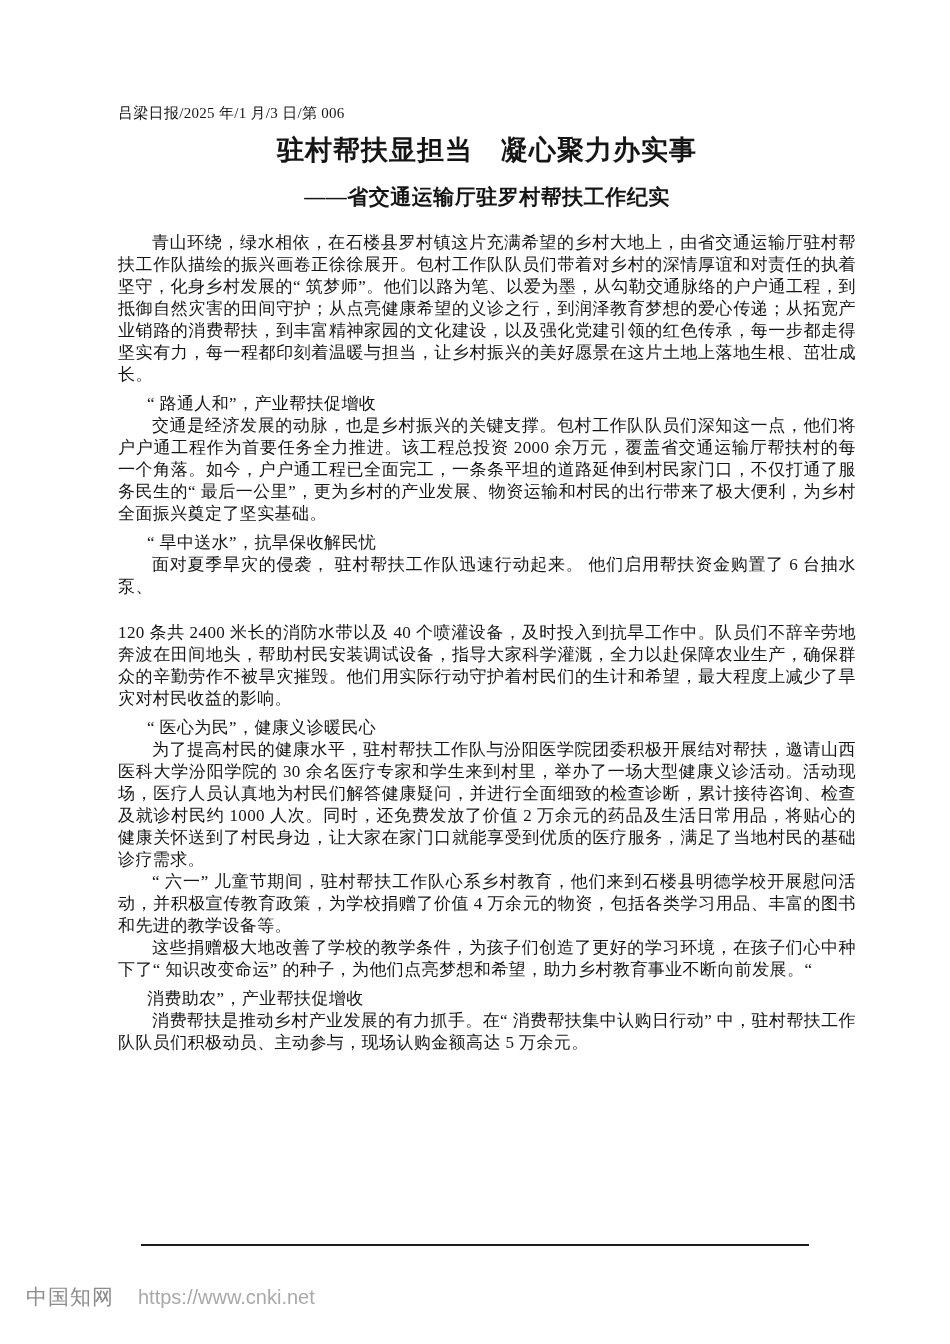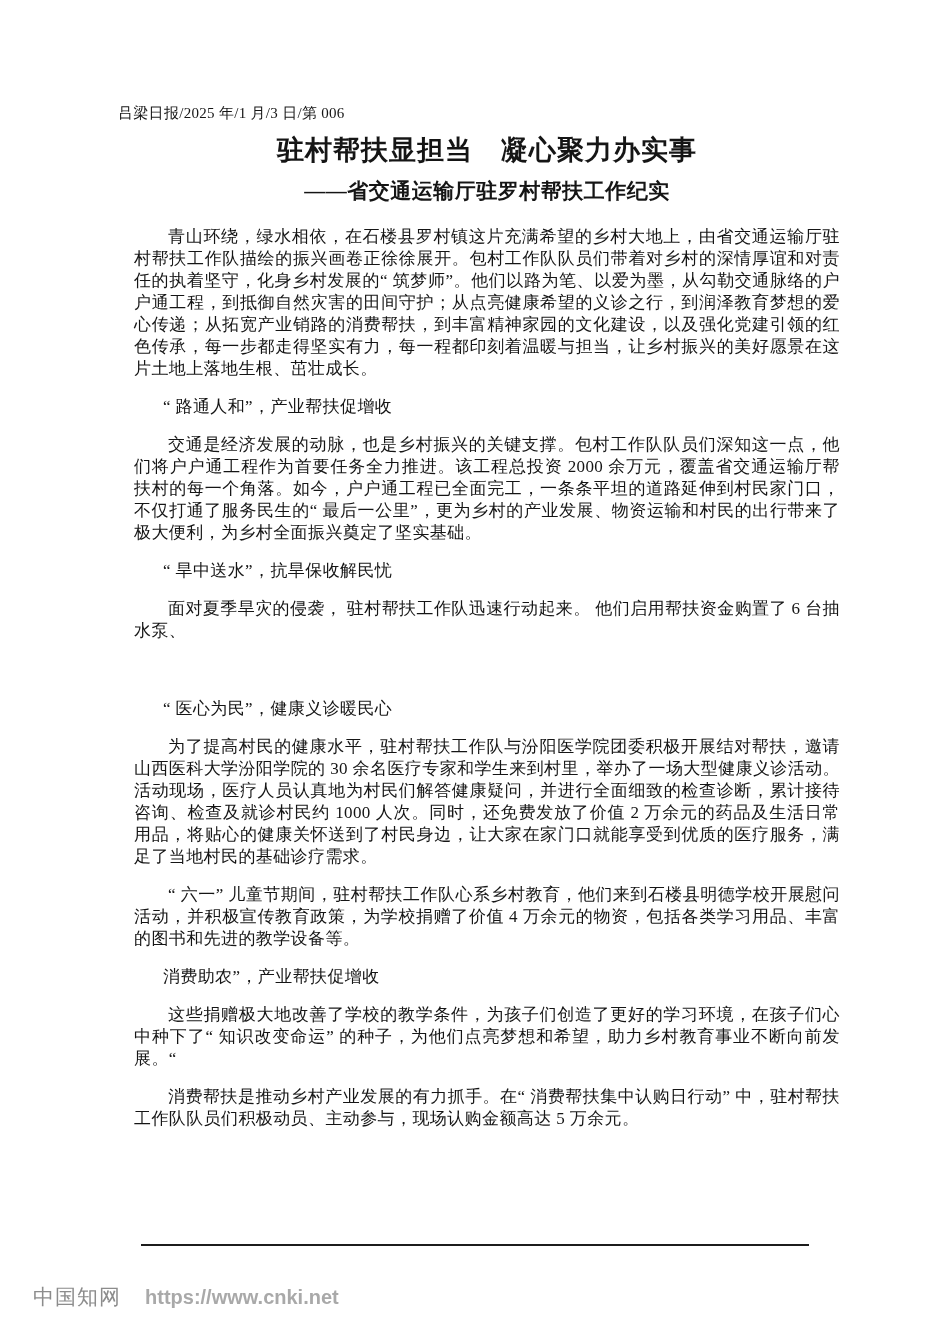--- a/index.html
+++ b/index.html
@@ -40,21 +40,21 @@
     text-align: center;
     line-height: 29px;
     letter-spacing: 0.5px;
   }
   .article {
     margin-top: 20px;
     font-size: 17px;
     line-height: 22px;
   }
   .blk {
-    margin: 16px;
+    margin: 0;
     text-align: justify;
     letter-spacing: 0.4px;
     word-break: break-all;
   }
   .p-indent { text-indent: 2em; }
   .heading  { text-indent: 1.7em; margin-top: 7px; }
   .spacer   { height: 24px; }
   .footer-page {
     font-size: 15px;
     text-align: right;
@@ -65,57 +65,57 @@
   .divider {
     position: absolute;
     left: 141px;
     top: 1244px;
     width: 668px;
     height: 2px;
     background: #1c1c1c;
   }
   .watermark {
     position: absolute;
-    left: 33px;
+    left: 26px;
     top: 1283px;
     display: flex;
     align-items: baseline;
     font-family: "Liberation Sans", sans-serif;
   }
   .wm-brand {
     font-size: 21px;
     color: #8c8c8c;
     letter-spacing: 1px;
   }
   .wm-url {
     font-size: 20px;
     color: #a9a9a9;
     margin-left: 24px;
-    font-weight: bold;
   }
 </style>
 </head>
 <body>
 
 <div class="page">
   <div class="meta-line">吕梁日报/2025 年/1 月/3 日/第 006</div>
   <h1 class="title" style="margin:9px 0 0 0;">驻村帮扶显担当　凝心聚力办实事</h1>
-  <h2 class="subtitle" style="margin:10px;font-family:Liberation Serif, serif;">——省交通运输厅驻罗村帮扶工作纪实</h2>
+  <h2 class="subtitle" style="margin:16px;font-family:Liberation Serif, serif;">——省交通运输厅驻罗村帮扶工作纪实</h2>
   <div class="article">
       <p class="blk p-indent">青山环绕，绿水相依，在石楼县罗村镇这片充满希望的乡村大地上，由省交通运输厅驻村帮扶工作队描绘的振兴画卷正徐徐展开。包村工作队队员们带着对乡村的深情厚谊和对责任的执着坚守，化身乡村发展的“ 筑梦师”。他们以路为笔、以爱为墨，从勾勒交通脉络的户户通工程，到抵御自然灾害的田间守护；从点亮健康希望的义诊之行，到润泽教育梦想的爱心传递；从拓宽产业销路的消费帮扶，到丰富精神家园的文化建设，以及强化党建引领的红色传承，每一步都走得坚实有力，每一程都印刻着温暖与担当，让乡村振兴的美好愿景在这片土地上落地生根、茁壮成长。</p>
       <p class="blk heading">“ 路通人和”，产业帮扶促增收</p>
       <p class="blk p-indent">交通是经济发展的动脉，也是乡村振兴的关键支撑。包村工作队队员们深知这一点，他们将户户通工程作为首要任务全力推进。该工程总投资 2000 余万元，覆盖省交通运输厅帮扶村的每一个角落。如今，户户通工程已全面完工，一条条平坦的道路延伸到村民家门口，不仅打通了服务民生的“ 最后一公里”，更为乡村的产业发展、物资运输和村民的出行带来了极大便利，为乡村全面振兴奠定了坚实基础。</p>
       <p class="blk heading">“ 旱中送水”，抗旱保收解民忧</p>
       <p class="blk p-indent">面对夏季旱灾的侵袭， 驻村帮扶工作队迅速行动起来。 他们启用帮扶资金购置了 6 台抽水泵、</p>
       <div class="blk spacer"></div>
+      <p class="blk p-noindent">120 条共 2400 米长的消防水带以及 40 个喷灌设备，及时投入到抗旱工作中。队员们不辞辛劳地奔波在田间地头，帮助村民安装调试设备，指导大家科学灌溉，全力以赴保障农业生产，确保群众的辛勤劳作不被旱灾摧毁。他们用实际行动守护着村民们的生计和希望，最大程度上减少了旱灾对村民收益的影响。</p>
       <p class="blk heading">“ 医心为民”，健康义诊暖民心</p>
       <p class="blk p-indent">为了提高村民的健康水平，驻村帮扶工作队与汾阳医学院团委积极开展结对帮扶，邀请山西医科大学汾阳学院的 30 余名医疗专家和学生来到村里，举办了一场大型健康义诊活动。活动现场，医疗人员认真地为村民们解答健康疑问，并进行全面细致的检查诊断，累计接待咨询、检查及就诊村民约 1000 人次。同时，还免费发放了价值 2 万余元的药品及生活日常用品，将贴心的健康关怀送到了村民身边，让大家在家门口就能享受到优质的医疗服务，满足了当地村民的基础诊疗需求。</p>
       <p class="blk p-indent">“ 六一” 儿童节期间，驻村帮扶工作队心系乡村教育，他们来到石楼县明德学校开展慰问活动，并积极宣传教育政策，为学校捐赠了价值 4 万余元的物资，包括各类学习用品、丰富的图书和先进的教学设备等。</p>
+      <p class="blk p-indent">这些捐赠极大地改善了学校的教学条件，为孩子们创造了更好的学习环境，在孩子们心中种下了“ 知识改变命运” 的种子，为他们点亮梦想和希望，助力乡村教育事业不断向前发展。“</p>
       <p class="blk heading">消费助农”，产业帮扶促增收</p>
-      <p class="blk p-indent">这些捐赠极大地改善了学校的教学条件，为孩子们创造了更好的学习环境，在孩子们心中种下了“ 知识改变命运” 的种子，为他们点亮梦想和希望，助力乡村教育事业不断向前发展。“</p>
       <p class="blk p-indent">消费帮扶是推动乡村产业发展的有力抓手。在“ 消费帮扶集中认购日行动” 中，驻村帮扶工作队队员们积极动员、主动参与，现场认购金额高达 5 万余元。</p>
     </div>
 </div>
 
 <div class="divider"></div>
 
 <div class="watermark">
   <span class="wm-brand">中国知网</span>
   <span class="wm-url">https://www.cnki.net</span>
 </div>

